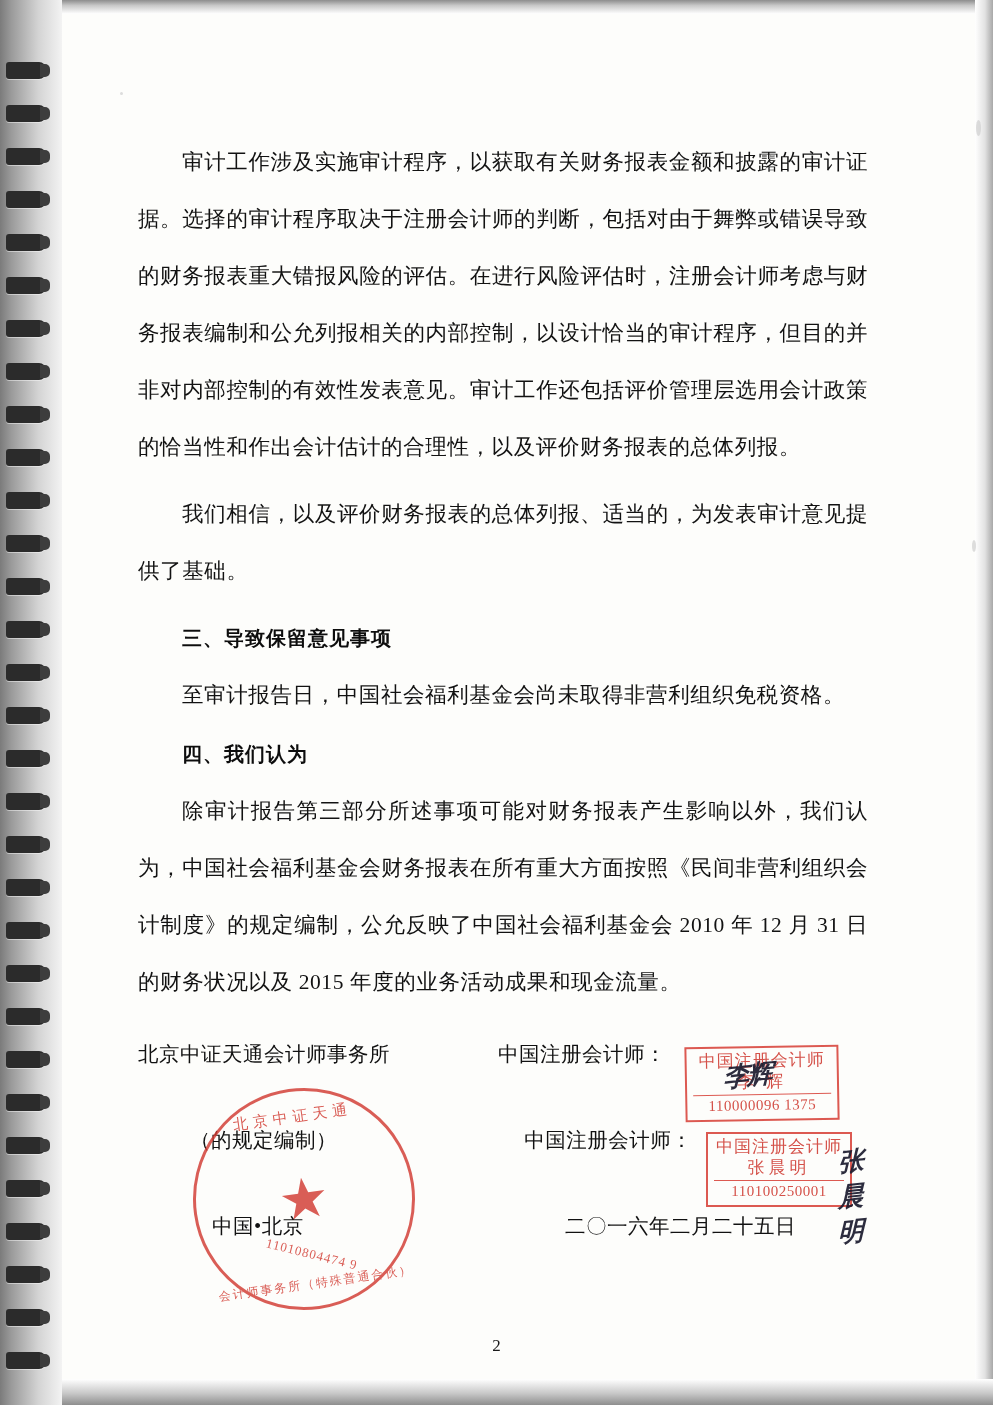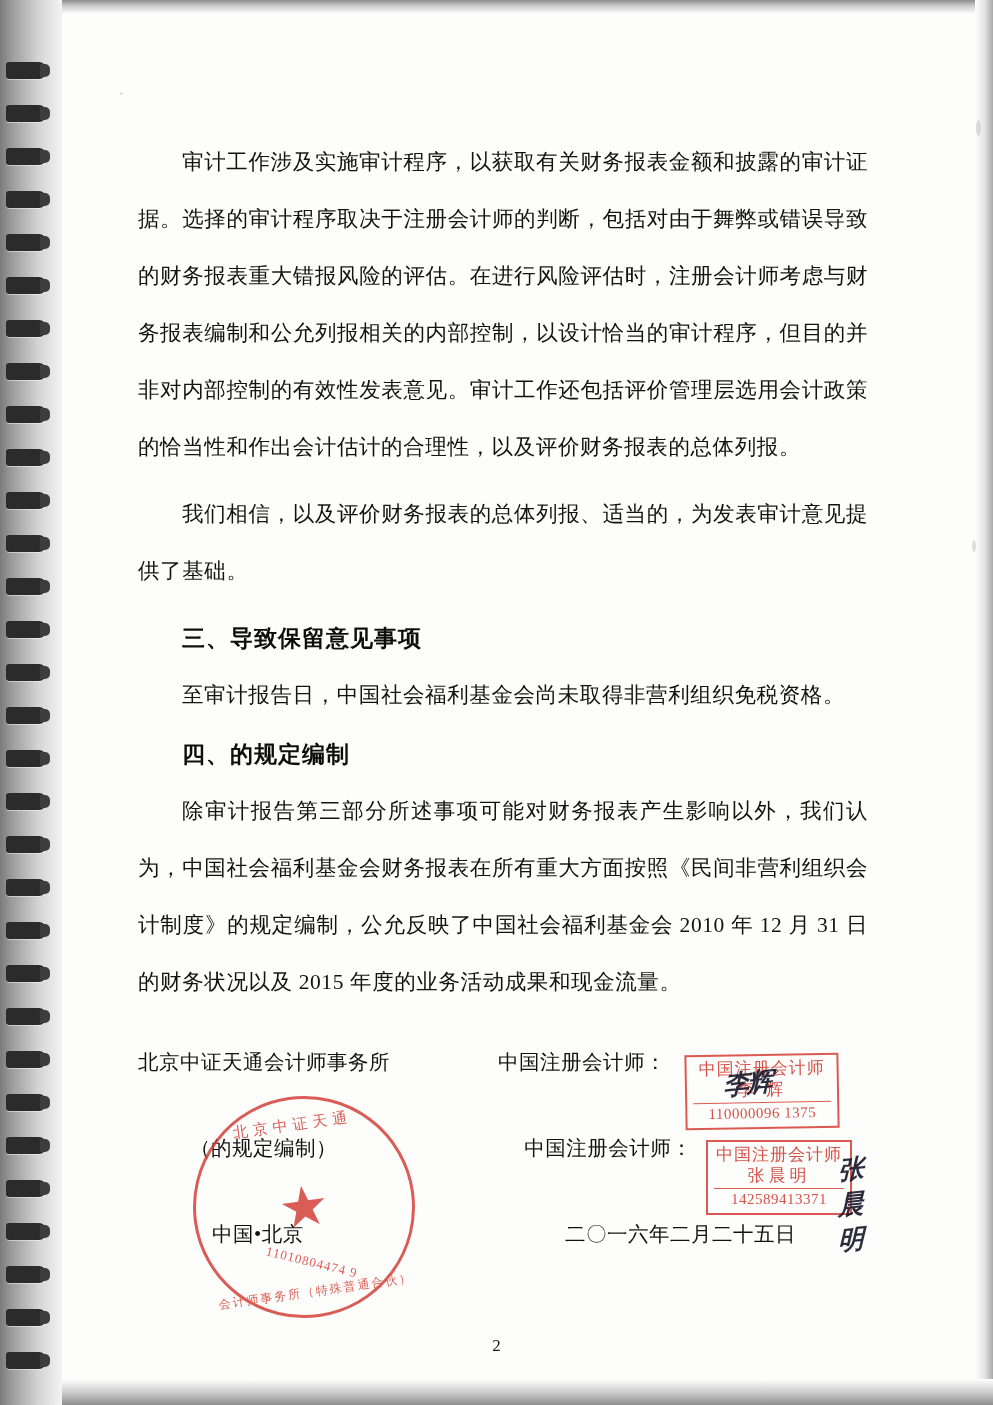--- a/index.html
+++ b/index.html
@@ -68,39 +68,38 @@
     font-size: 21.5px;
     line-height: 57px;
     letter-spacing: 0.6px;
     color: #121212;
     text-align: justify;
     text-justify: inter-ideograph;
     margin: 0 0 2px 0;
     text-indent: 44px;
   }
   .heading {
-    font-size: 23px;
+    font-size: 20px;
     line-height: 57px;
     font-weight: bold;
     color: #0d0d0d;
     margin: 0;
     text-indent: 44px;
     letter-spacing: 1px;
   }
   .gap-sm { height: 8px; }
 
   
   .sig-block {
     position: absolute;
     left: 138px;
     top: 1040px;
     width: 730px;
     font-size: 20.5px;
     color: #111;
-    margin-top: 8px;
   }
   .sig-row {
     position: relative;
     display: flex;
     align-items: flex-start;
     height: 86px;
   }
   .sig-left {
     width: 360px;
     letter-spacing: 0.5px;
@@ -245,21 +244,21 @@
     <div class="coil" style="top:1352px"></div>
   </div>
 
   <div class="doc-body">
     <p class="para">审计工作涉及实施审计程序，以获取有关财务报表金额和披露的审计证据。选择的审计程序取决于注册会计师的判断，包括对由于舞弊或错误导致的财务报表重大错报风险的评估。在进行风险评估时，注册会计师考虑与财务报表编制和公允列报相关的内部控制，以设计恰当的审计程序，但目的并非对内部控制的有效性发表意见。审计工作还包括评价管理层选用会计政策的恰当性和作出会计估计的合理性，以及评价财务报表的总体列报。</p>
     <div class="gap-sm"></div>
     <p class="para">我们相信，以及评价财务报表的总体列报、适当的，为发表审计意见提供了基础。</p>
     <div class="gap-sm"></div>
     <h3 class="heading">三、导致保留意见事项</h3>
     <p class="para">至审计报告日，中国社会福利基金会尚未取得非营利组织免税资格。</p>
-    <h3 class="heading">四、的规定编制</h3>
+    <h3 class="heading">四、我们认为</h3>
     <p class="para">除审计报告第三部分所述事项可能对财务报表产生影响以外，我们认为，中国社会福利基金会财务报表在所有重大方面按照《民间非营利组织会计制度》的规定编制，公允反映了中国社会福利基金会 2010 年 12 月 31 日的财务状况以及 2015 年度的业务活动成果和现金流量。</p>
   </div>
 
   <div class="sig-block">
 
     <div class="sig-row sig-row1">
       <div class="sig-left">北京中证天通会计师事务所</div>
       <div class="sig-right">中国注册会计师：</div>
     </div>
 
@@ -283,21 +282,21 @@
     <div class="cpa-stamp cpa-stamp-1">
       <div class="t1">中国注册会计师</div>
       <div class="t2">李 辉</div>
       <div class="t3">110000096 1375</div>
     </div>
     <div class="handwrite hw-1">李辉</div>
 
     <div class="cpa-stamp cpa-stamp-2">
       <div class="t1">中国注册会计师</div>
       <div class="t2">张晨明</div>
-      <div class="t3">142589413371</div>
+      <div class="t3">110100250001</div>
     </div>
     <div class="handwrite hw-2">张晨明</div>
   </div>
 
   <div class="page-number">2</div>
 
   <div class="speck" style="left:976px; top:120px; width:5px; height:16px;"></div>
   <div class="speck" style="left:972px; top:540px; width:4px; height:12px;"></div>
   <div class="speck" style="left:120px; top:92px; width:3px; height:3px;"></div>
 

